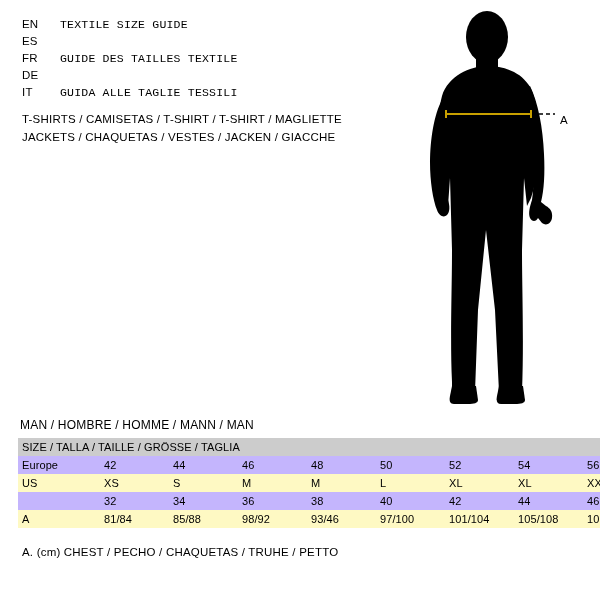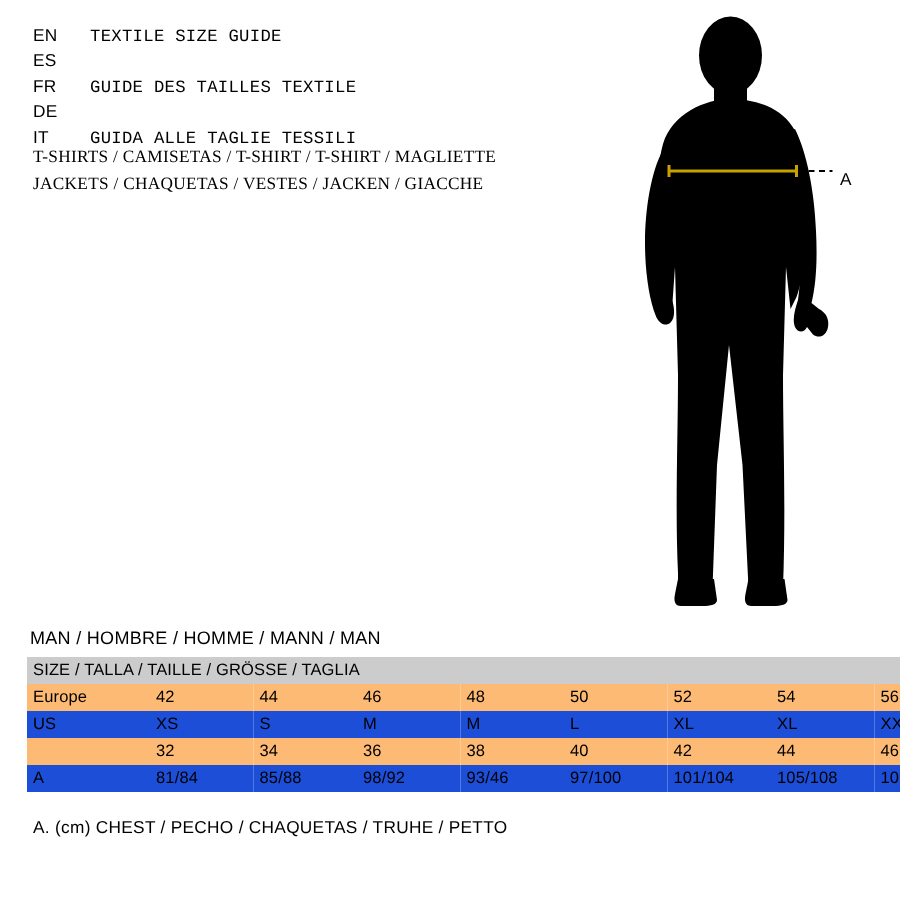--- a/index.html
+++ b/index.html
@@ -44,23 +44,22 @@
   .lang-text {
     flex: 1 1 auto;
     white-space: nowrap;
     font-family: Liberation Mono, monospace;
   }
 
   
   .cat-block {
     position: absolute;
     left: 22px;
-    top: 96px;
+    top: 110px;
     width: 400px;
-    font-family: Liberation Serif, serif;
   }
   .cat-line {
     font-size: 11.5px;
     line-height: 18px;
     height: 18px;
     letter-spacing: 0.2px;
     white-space: nowrap;
   }
 
   
@@ -107,24 +106,24 @@
     height: 18px;
     text-align: left;
     font-weight: normal;
     vertical-align: middle;
     letter-spacing: 0.1px;
   }
   table.size-table th.hdr-cell {
     background: #cccccc;
   }
   tr.row-shade td {
-    background: #fdba74;
+    background: #c4b5fd;
   }
   tr.row-plain td {
-    background: #1d4ed8;
+    background: #fef9c3;
   }
   .col-label { width: 82px; }
   .col-val   { width: 69px; }
 
   .footnote {
     position: absolute;
     left: 22px;
     top: 546px;
     font-size: 11.5px;
     letter-spacing: 0.2px;

